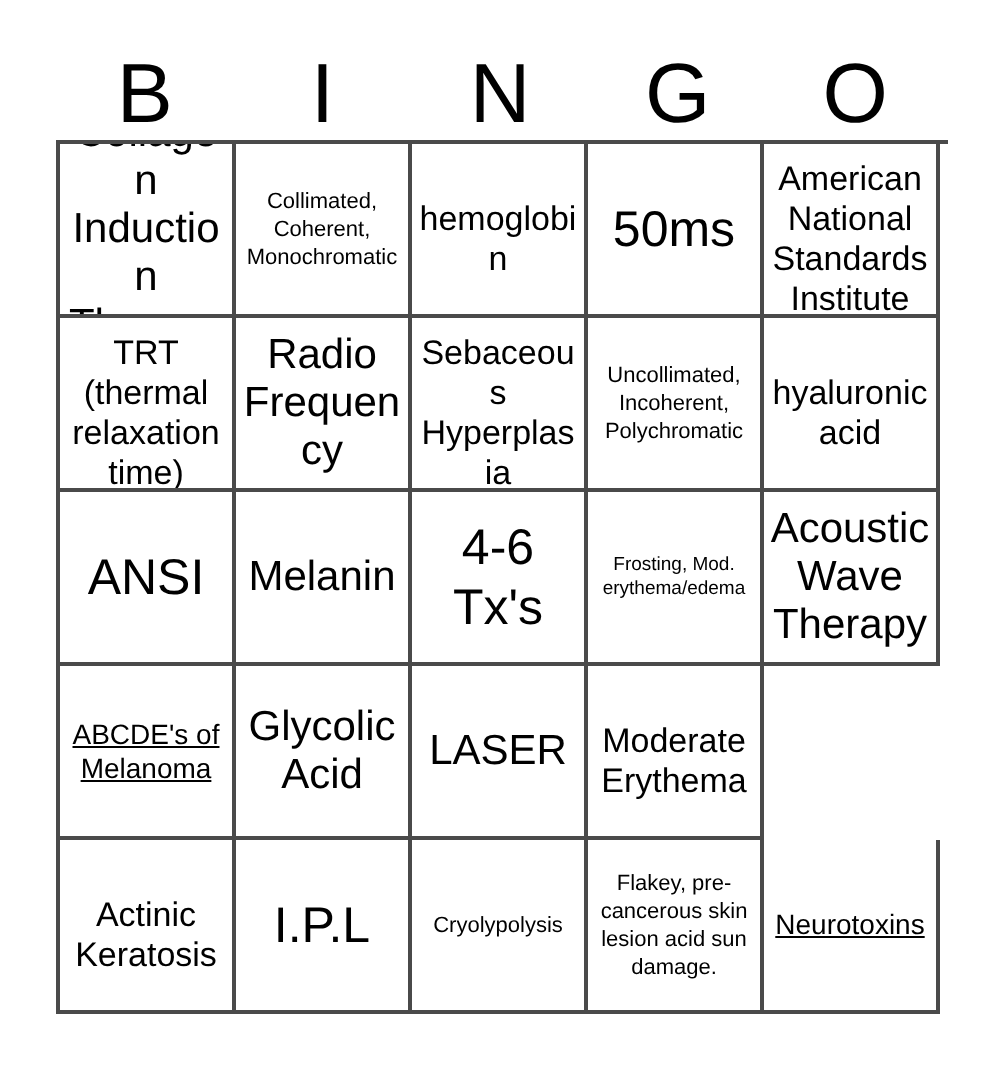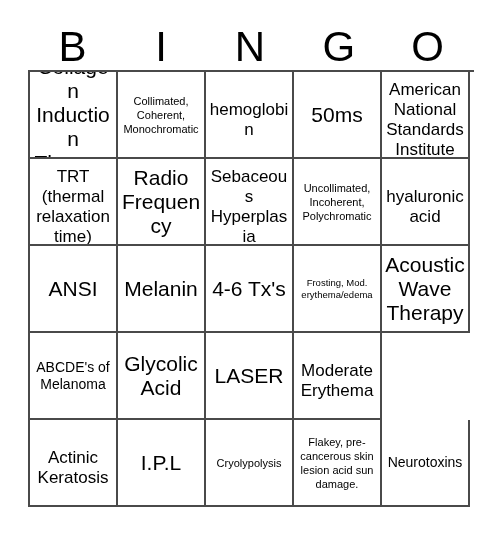--- a/index.html
+++ b/index.html
@@ -61,24 +61,24 @@
     overflow: hidden;
     background: #ffffff;
   }
   .cell-text {
     display: block;
     width: 100%;
     color: #000000;
     word-wrap: break-word;
   }
   
-  .sz-xl  { font-size: 21px; line-height: 30px; }
+  .sz-xl  { font-size: 25px; line-height: 30px; }
   .sz-lg  { font-size: 21px; line-height: 24px; }
   .sz-md  { font-size: 17px; line-height: 20px; margin-top: 11px; }
-  .sz-sm  { font-size: 14px; line-height: 17px; }
+  .sz-sm  { font-size: 14px; line-height: 17px; text-decoration: underline; }
   .sz-xs  { font-size: 11px; line-height: 14px; }
   .sz-xxs { font-size: 9.5px; line-height: 12px; }
 </style>
 </head>
 <body>
 
 <div id="card">
 
   <div id="header-row">
     <div class="header-cell">B</div>

